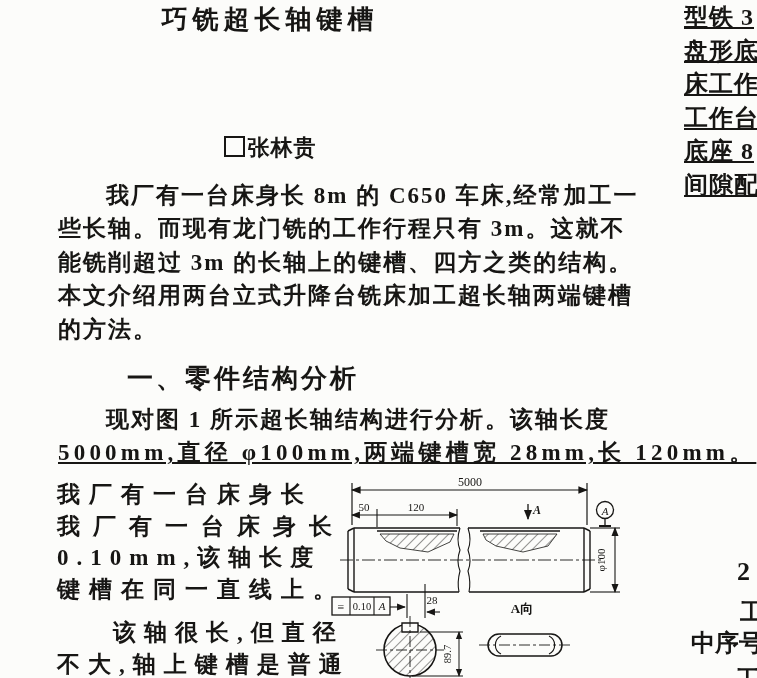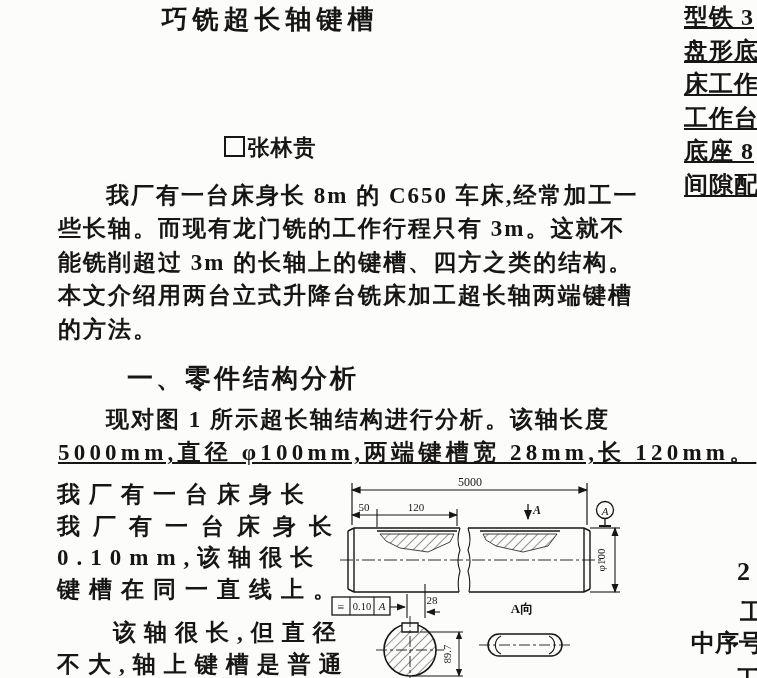--- a/index.html
+++ b/index.html
@@ -74,21 +74,21 @@
   <div class="h1">一、零件结构分析</div>
 
   <div class="para p2">
     <div class="line indent">现对图 1 所示超长轴结构进行分析。该轴长度</div>
     <div class="line lsWide">5000mm,直径 φ100mm,两端键槽宽 28mm,长 120mm。</div>
   </div>
 
   <div class="ncol">
     <div class="line">我厂有一台床身长</div>
     <div class="line wide">我厂有一台床身长</div>
-    <div class="line mid">0.10mm,该轴很长</div>
+    <div class="line mid">0.10mm,该轴长度</div>
     <div class="line">键槽在同一直线上。</div>
     <div class="line mid indent2">该轴很长,但直径</div>
     <div class="line mid">不大,轴上键槽是普通</div>
     <div class="line mid">键槽,若用普通立铣床</div>
   </div>
 
   <div class="fig">
     <svg width="345" height="212" viewBox="0 0 345 212">
       <defs>
         <marker id="ar" viewBox="0 0 10 10" refX="9" refY="5" markerWidth="8" markerHeight="8" orient="auto-start-reverse">

